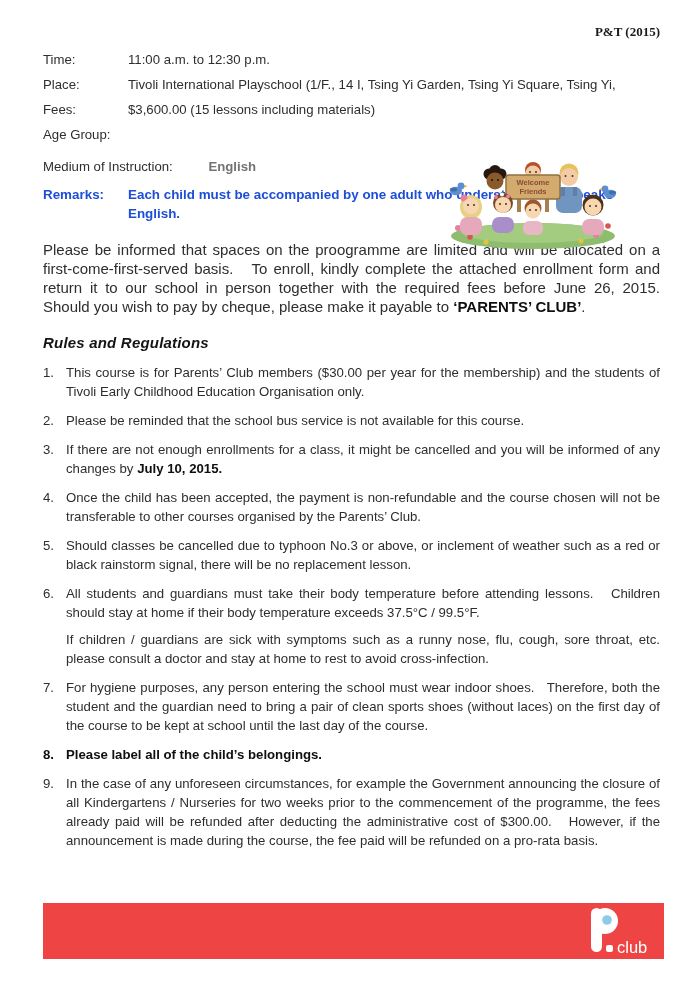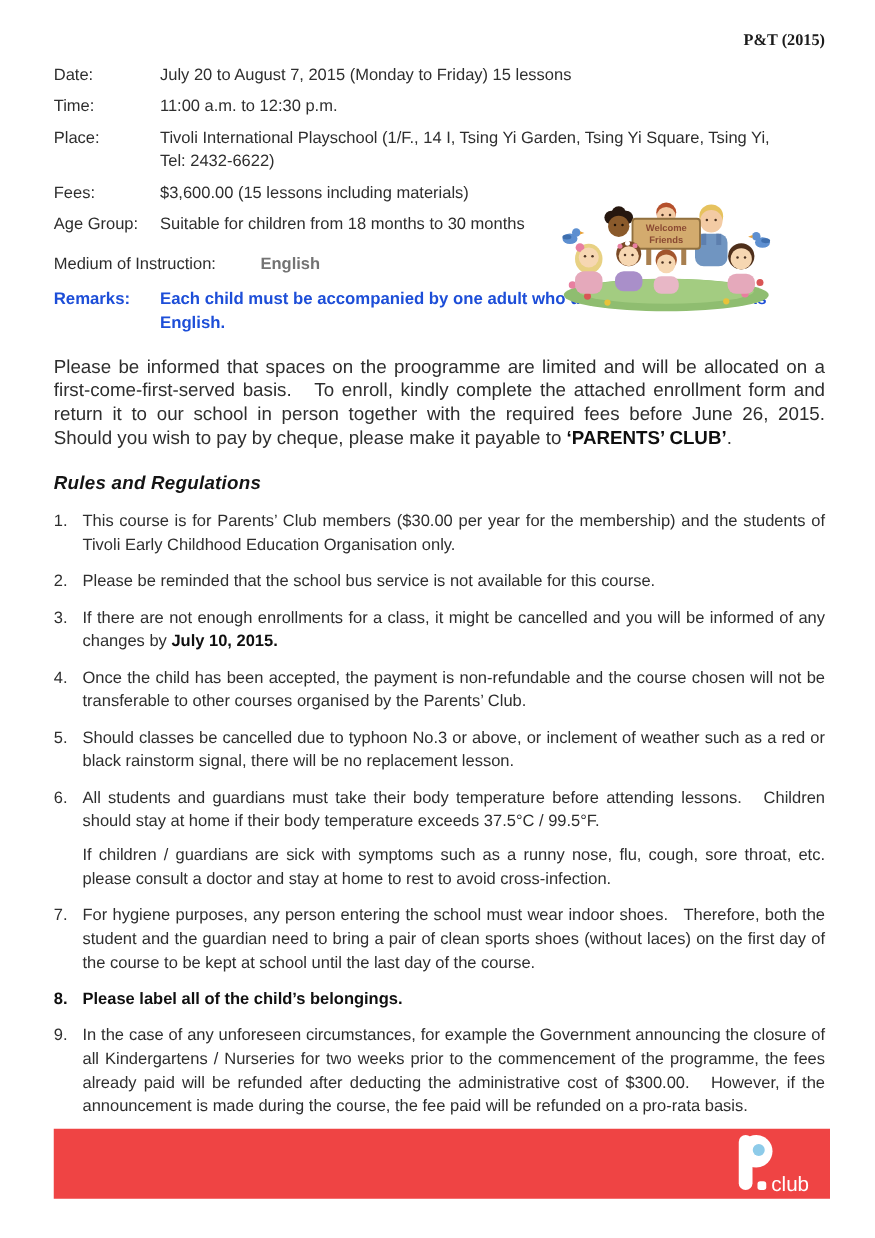--- a/index.html
+++ b/index.html
@@ -44,38 +44,33 @@
 <body>
 
 <div class="page">
   <div class="content">
 
     <div class="doc-code">P&amp;T (2015)</div>
 
 
     <div class="fields">
       <div class="frow">
-        <span class="flabel">Date:</span>
-        <span class="fvalue"><span>July 20 to August 7, 2015 (Monday to Friday) 15 lessons</span></span>
-      </div>
-      <div class="frow">
         <span class="flabel">Time:</span>
         <span class="fvalue"><span>11:00 a.m. to 12:30 p.m.</span></span>
       </div>
       <div class="frow">
         <span class="flabel">Place:</span>
-        <span class="fvalue"><span>Tivoli International Playschool (1/F., 14 I, Tsing Yi Garden, Tsing Yi Square, Tsing Yi,</span><span class="fv2">Tel: 2432-6622)</span></span>
+        <span class="fvalue"><span>Tivoli International Playschool (1/F., 14 I, Tsing Yi Garden, Tsing Yi Square, Tsing Yi,</span></span>
       </div>
       <div class="frow">
         <span class="flabel">Fees:</span>
         <span class="fvalue"><span>$3,600.00 (15 lessons including materials)</span></span>
       </div>
       <div class="frow">
         <span class="flabel">Age Group:</span>
-        <span class="fvalue"><span>Suitable for children from 18 months to 30 months</span></span>
       </div>
     </div>
 
     <div class="medium-row">
       <span>Medium of Instruction:</span>
       <span class="medium-value">English</span>
     </div>
 
     <div class="remarks-row">
       <span class="flabel">Remarks:</span>

